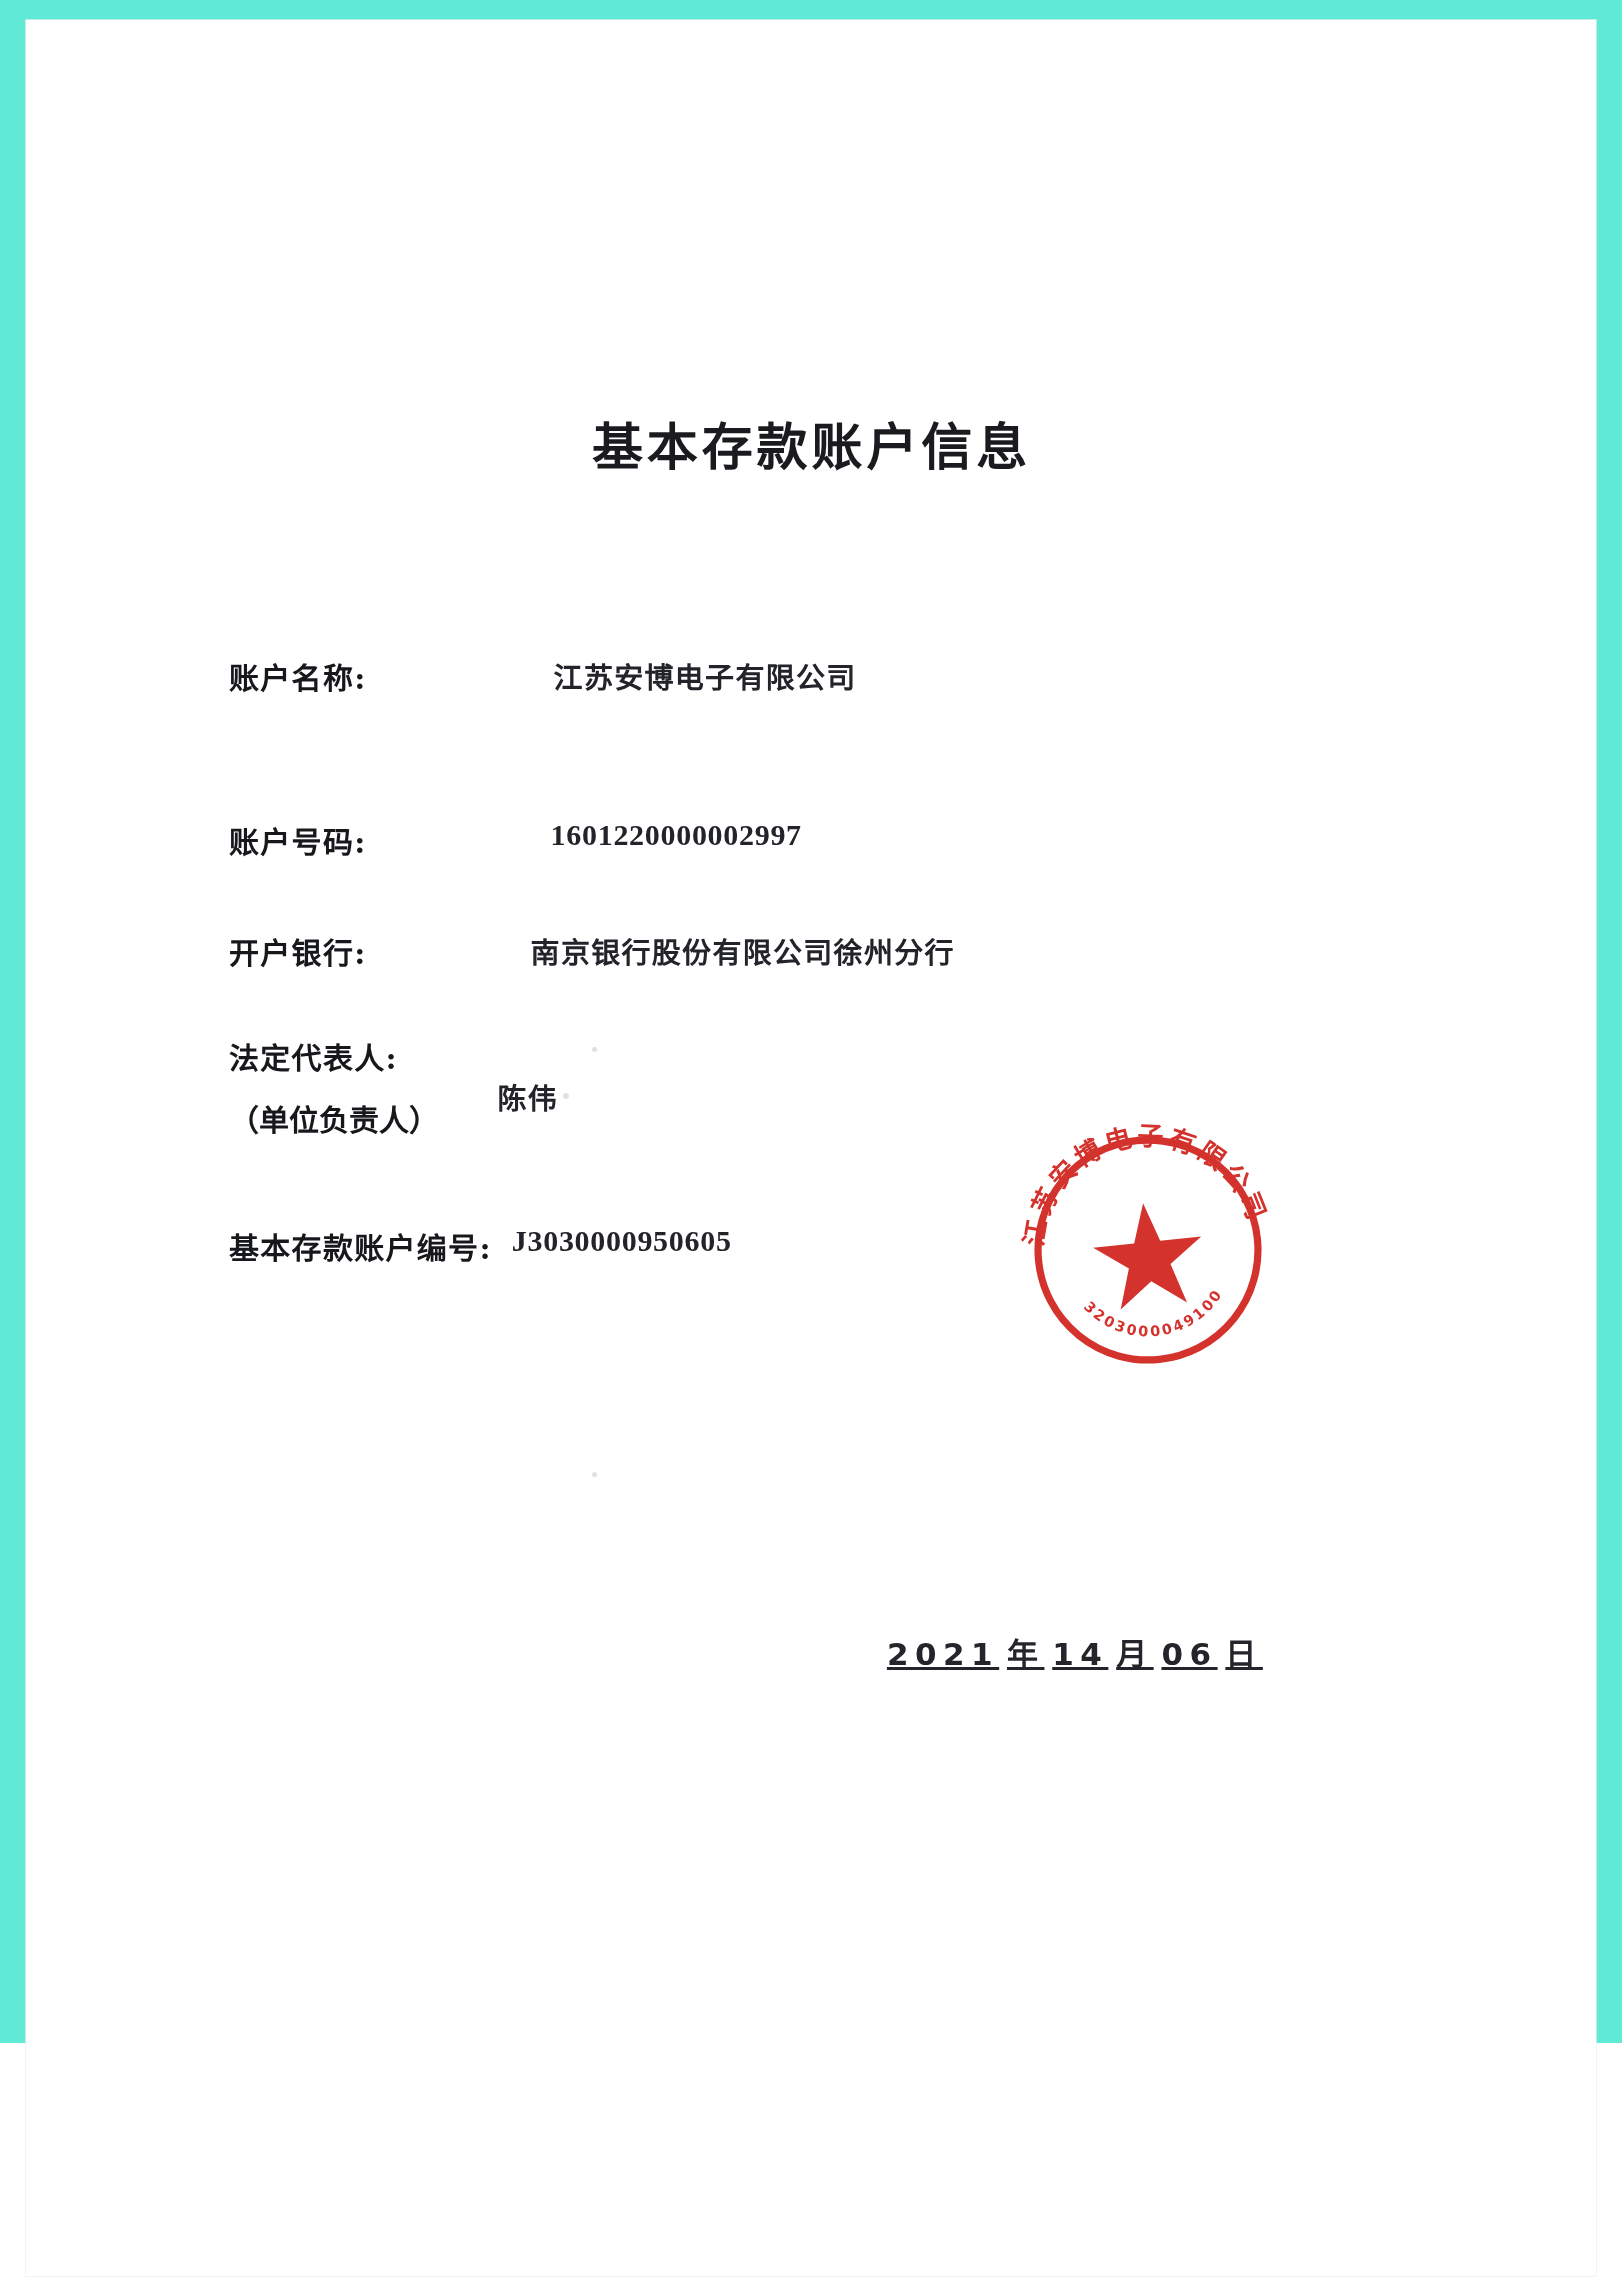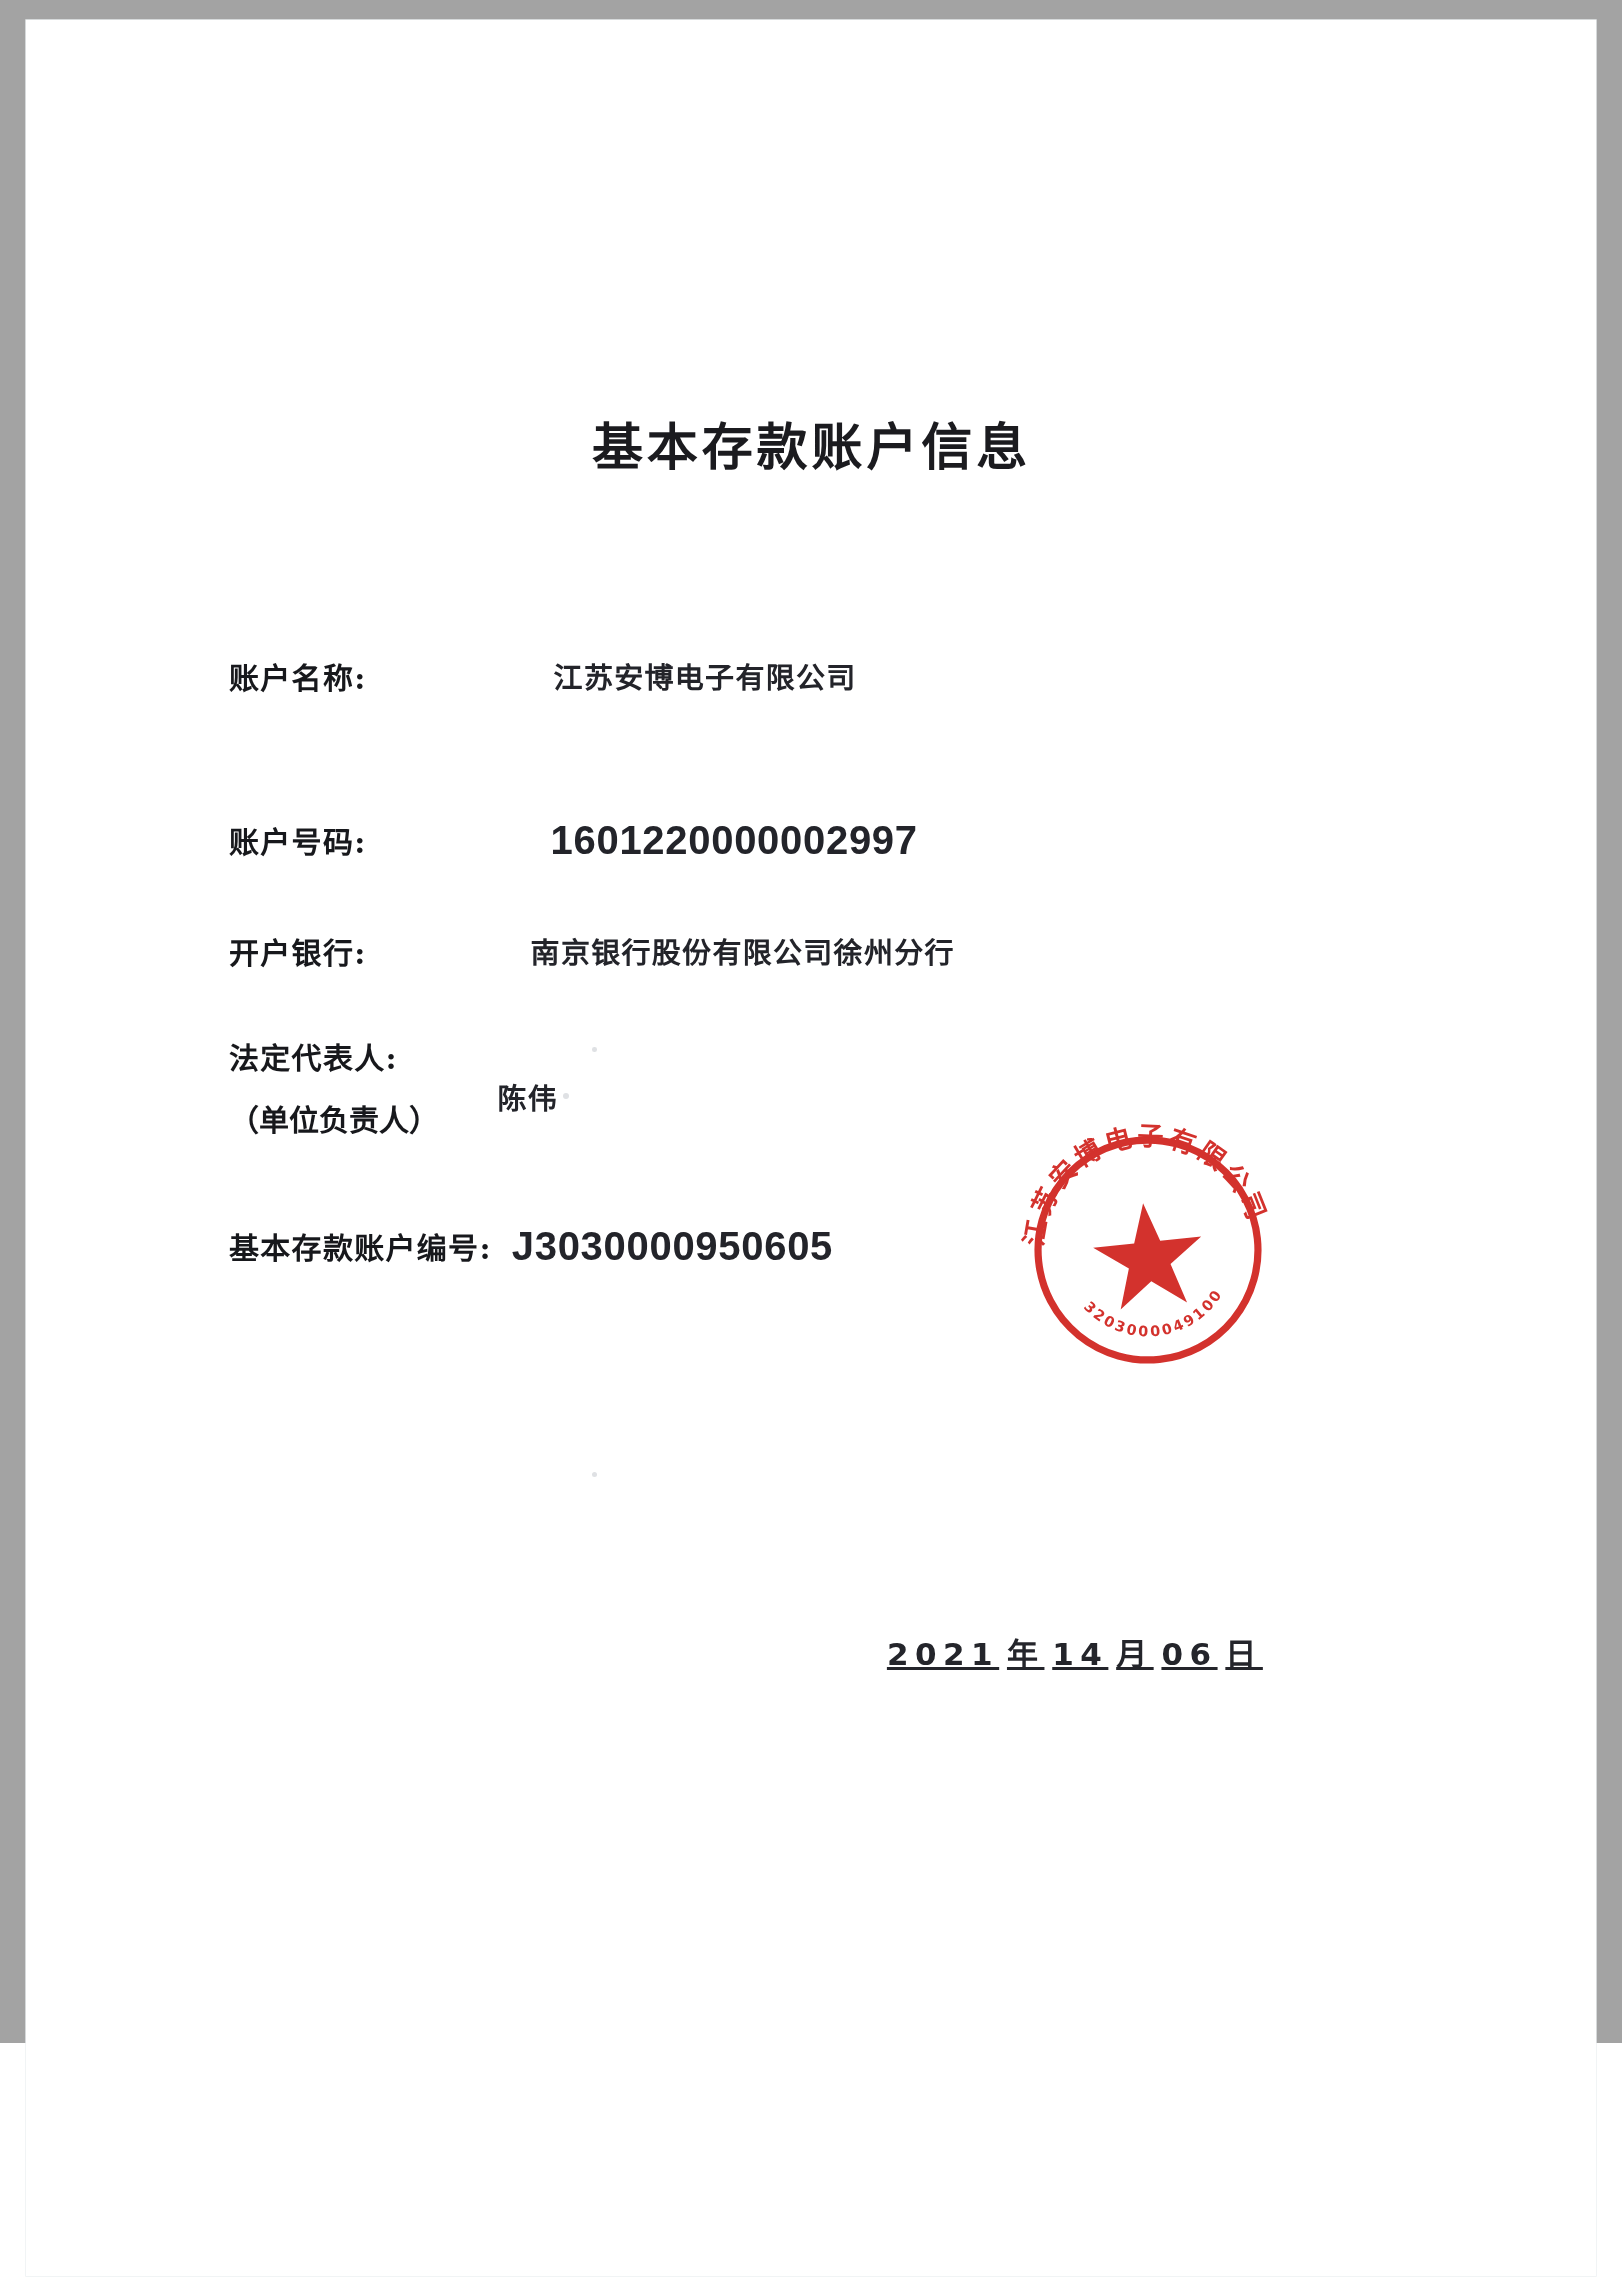--- a/index.html
+++ b/index.html
@@ -15,21 +15,21 @@
     overflow: hidden;
   }
 
   
   .page {
     position: absolute;
     left: 0;
     top: 0;
     width: 1623px;
     height: 2043px;
-    background: #a3a3a3;
+    background: #5eead4;
     box-sizing: border-box;
   }
   .sheet-edge {
     position: absolute;
     left: 26px;
     top: 19.6px;
     width: 1570px;
     height: 2256px;
     background: #ffffff;
     box-shadow: 0 0 0 0.7px #eceff1;
@@ -68,23 +68,23 @@
   }
   .field-value {
     font-family: "DejaVu Serif", "Liberation Serif", serif;
     font-size: 29px;
     font-weight: 600;
     color: #23242a;
     letter-spacing: 1.3px;
     white-space: nowrap;
   }
   .field-value.mono {
-    font-family: Liberation Sans, sans-serif;
+    font-family: Liberation Serif, serif;
     font-weight: 700;
-    font-size: 40px;
+    font-size: 30px;
     letter-spacing: 0.7px;
   }
 
   
   #row-account-name { left: 229px; top: 654px; gap: 23px; }
   #row-account-name .field-value { margin-left: 164px; }
 
   #row-account-number { left: 229px; top: 818px; gap: 20px; }
   #row-account-number .field-value { margin-left: 164px; }
 

